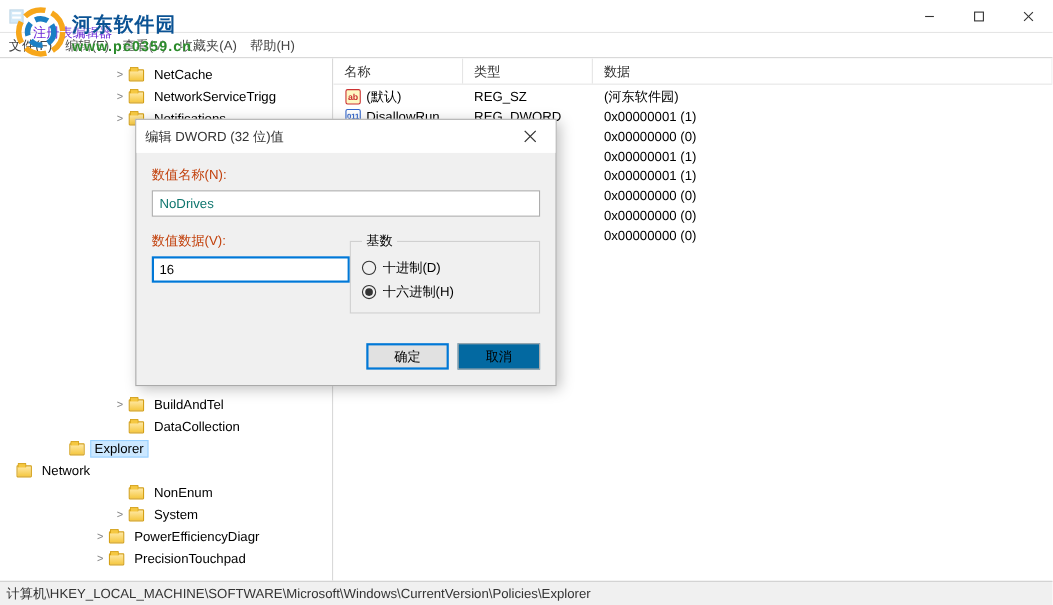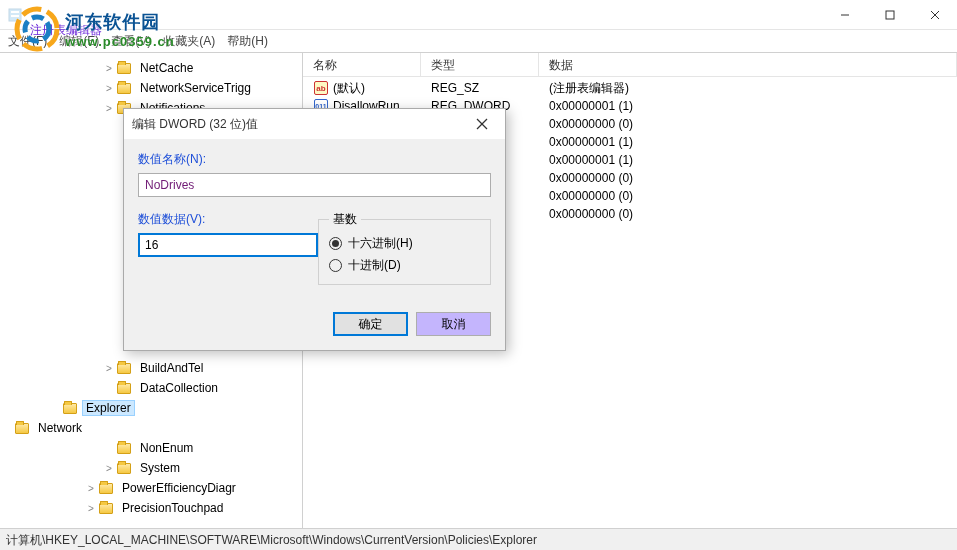--- a/index.html
+++ b/index.html
@@ -45,32 +45,32 @@
     .vicon-str { width: 14px; height: 14px; background: #fef9c3; border: 1px solid #c33; border-radius: 2px; font-size: 8px; color: #c33; font-weight: bold; display: flex; align-items: center; justify-content: center; }
     .vicon-bin { width: 14px; height: 14px; background: #fff; border: 1px solid #3366cc; border-radius: 2px; font-size: 7px; color: #3366cc; font-weight: bold; display: flex; align-items: center; justify-content: center; }
     
     .statusbar { height: 22px; border-top: 1px solid #d0d0d0; padding: 3px 6px; color: #333; background: #f0f0f0; white-space: nowrap; overflow: hidden; }
     
     .dialog { position: absolute; left: 123px; top: 108px; width: 383px; height: 243px; background: #f0f0f0; border: 1px solid #aaa; box-shadow: 3px 3px 12px rgba(0,0,0,0.25); z-index: 50; display: flex; flex-direction: column; }
     .dialog-titlebar { height: 30px; background: #fff; display: flex; align-items: center; padding: 0 8px; }
     .dialog-title { flex: 1; font-size: 12px; color: #333; }
     .dialog-close { width: 30px; height: 24px; display: flex; align-items: center; justify-content: center; font-size: 14px; color: #333; cursor: pointer; }
     .dialog-body { flex: 1; padding: 12px 14px; }
-    .dlg-label { color: #1d4ed8; margin-bottom: 5px; }
-    .dlg-input-disabled { width: 100%; height: 24px; border: 1px solid #adadad; background: #fff; padding: 0 6px; color: #701a75; margin-bottom: 14px; }
+    .dlg-label { color: #c2410c; margin-bottom: 5px; }
+    .dlg-input-disabled { width: 100%; height: 24px; border: 1px solid #adadad; background: #fff; padding: 0 6px; color: #0f766e; margin-bottom: 14px; }
     .dlg-row { display: flex; }
     .dlg-col-left { width: 180px; }
     .dlg-input { width: 100%; height: 24px; border: 2px solid #0078d7; padding: 0 5px; font-size: 12px; outline: none; }
     .dlg-fieldset { border: 1px solid #d0d0d0; padding: 4px 10px 8px; }
     .dlg-fieldset legend { padding: 0 4px; margin-top: 44px; }
     .radio-row { display: flex; align-items: center; height: 22px; gap: 6px; }
     .radio-circle { width: 13px; height: 13px; border: 1px solid #333; border-radius: 50%; display: flex; align-items: center; justify-content: center; }
     .radio-circle.checked::after { content: ""; width: 7px; height: 7px; background: #333; border-radius: 50%; }
     .dialog-buttons { display: flex; justify-content: flex-end; gap: 8px; padding: 0 14px 14px; }
-    .dlg-btn { width: 75px; height: 24px; border: 1px solid #adadad; background: #c4b5fd; cursor: pointer; display: flex; align-items: center; justify-content: center; }
+    .dlg-btn { width: 75px; height: 24px; border: 1px solid #adadad; background: #0369a1; cursor: pointer; display: flex; align-items: center; justify-content: center; }
     .dlg-btn.primary { border: 2px solid #0078d7; background: #e1e1e1; }
   </style>
 </head>
 <body>
 
 <div class="watermark">
   <span class="wm-logo">
     <svg viewBox="0 0 50 50" width="50" height="50">
       <circle cx="25" cy="25" r="20" fill="none" stroke="#f7a71b" stroke-width="5" stroke-dasharray="20 6"></circle>
       <circle cx="25" cy="25" r="12" fill="none" stroke="#1b7fc4" stroke-width="5" stroke-dasharray="12 5"></circle>
@@ -213,21 +213,21 @@
       </div>
       <div class="list-body" id="list-body">
           <div class="list-row">
             <div class="cell col-name" style="display: flex; align-items: center;">
               <span class="val-icon">
                 <span class="vicon-str">ab</span>
               </span>
               <span>(默认)</span>
             </div>
             <div class="cell col-type">REG_SZ</div>
-            <div class="cell col-data">(注册表编辑器)</div>
+            <div class="cell col-data">(河东软件园)</div>
           </div>
           <div class="list-row">
             <div class="cell col-name" style="display: flex; align-items: center;">
               <span class="val-icon">
                 <span class="vicon-bin">011</span>
               </span>
               <span>DisallowRun</span>
             </div>
             <div class="cell col-type">REG_DWORD</div>
             <div class="cell col-data">0x00000001 (1)</div>
@@ -316,26 +316,26 @@
     <input class="dlg-input-disabled" readonly="" value="NoDrives" style="">
     <div class="dlg-row">
       <div class="dlg-col-left">
         <div class="dlg-label">数值数据(V):</div>
         <input class="dlg-input" value="16" style="">
       </div>
       <div style="flex:1">
         <fieldset class="dlg-fieldset">
           <legend>基数</legend>
           <div class="radio-row">
+            <span class="radio-circle"></span>
+            <span>十进制(D)</span>
+          </div>
+          <div class="radio-row">
             <span class="radio-circle checked"></span>
             <span>十六进制(H)</span>
-          </div>
-          <div class="radio-row">
-            <span class="radio-circle"></span>
-            <span>十进制(D)</span>
           </div>
         </fieldset>
       </div>
     </div>
   </div>
   <div class="dialog-buttons">
     <div class="dlg-btn primary">确定</div>
     <div class="dlg-btn">取消</div>
   </div>
 </div>

